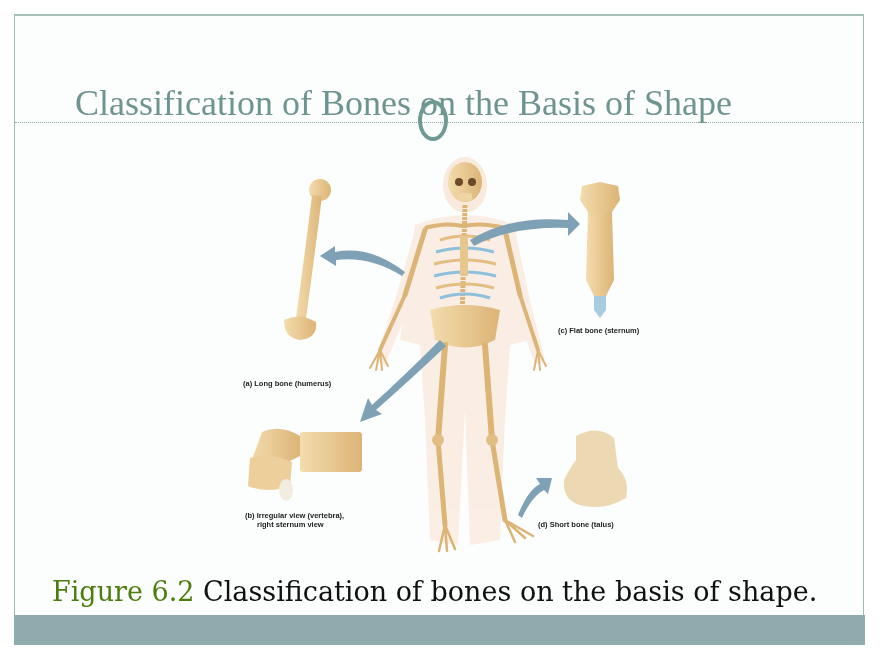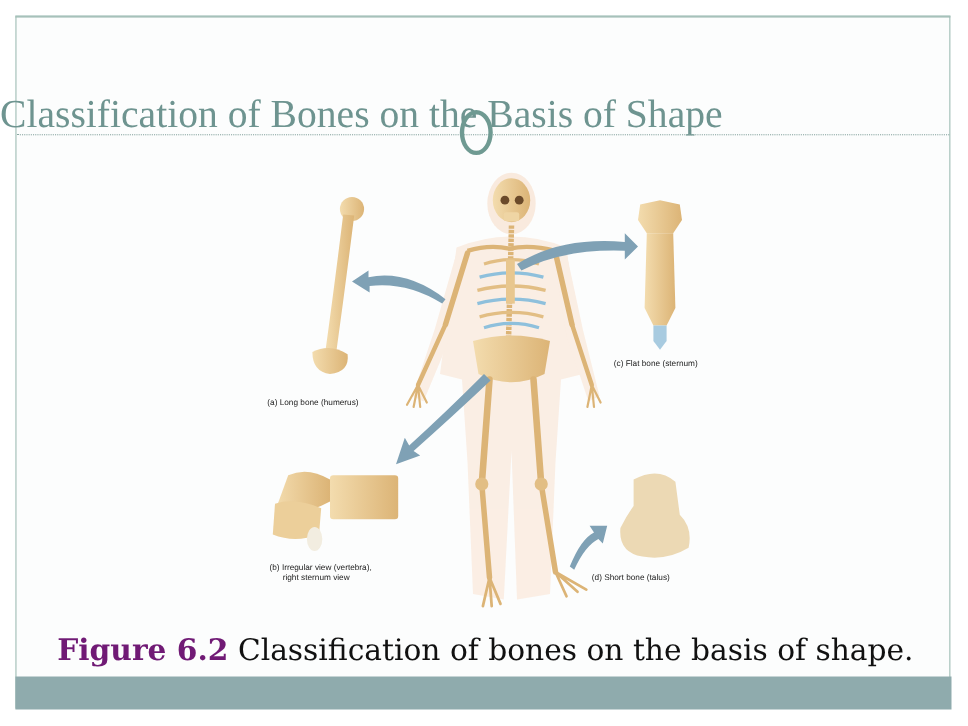--- a/index.html
+++ b/index.html
@@ -7,48 +7,48 @@
     width: 880px; height: 660px; position: relative; overflow: hidden;
     background: #ffffff;
     font-family: "DejaVu Serif", serif;
   }
   .slide-frame {
     position: absolute; left: 14px; top: 14px; width: 850px; height: 630px;
     border-left: 1px solid #9fbcb4; border-right: 1px solid #9fbcb4; border-top: 2px solid #a6c1ba;
     box-sizing: border-box; background: #fcfdfd;
   }
   .title {
-    position: absolute; left: 0; top: 82px; width: 732px; text-align: left;
+    position: absolute; left: 0; top: 82px; width: 732px; text-align: right;
     font-family: "Liberation Serif", serif; font-size: 36px; color: #6e9490;
     letter-spacing: 0px; white-space: nowrap;
   }
   .title-rule {
     position: absolute; left: 15px; top: 122px; width: 848px; height: 0;
     border-top: 1px dotted #8aa7a2;
   }
   .title-ring {
     position: absolute; left: 418px; top: 100px; width: 22px; height: 33px;
     border: 4px solid #6f9a92; border-radius: 50%; background: transparent;
   }
   .illustration {
     position: absolute; left: 230px; top: 150px; width: 440px; height: 410px;
   }
   .bone-label {
-    position: absolute; font-family: "Liberation Sans", sans-serif; font-weight: normal;
+    position: absolute; font-family: "Liberation Sans", sans-serif; font-weight: bold;
     font-size: 7.5px; color: #222; white-space: nowrap; line-height: 9px;
   }
   .caption-bar {
     position: absolute; left: 14px; top: 615px; width: 851px; height: 30px;
     background: #8fabad;
   }
   .caption {
     position: absolute; left: 52px; top: 575px; width: 780px;
     font-family: "DejaVu Serif", serif; font-size: 27px; line-height: 33px; color: #111;
   }
-  .caption .fig-num { color: #701a75; font-weight: bold; }
+  .caption .fig-num { color: #4d7c0f; font-weight: normal; }
 </style>
 </head>
 <body>
 
 <div class="slide-frame"></div>
 
 <div class="title">Classification of Bones on the Basis of Shape</div>
 <div class="title-rule"></div>
 <div class="title-ring"></div>
 
@@ -134,21 +134,21 @@
     </g>
 
     <g fill="#7fa1b5">
       <path d="M405 272 Q370 245 335 252 L335 246 L320 256 L336 266 L336 260 Q370 256 402 276 Z"></path>
       <path d="M470 240 Q510 215 568 220 L568 212 L580 224 L568 236 L568 228 Q512 226 474 246 Z"></path>
       <path d="M440 340 Q405 375 372 405 L368 398 L360 422 L382 414 L376 410 Q410 380 446 346 Z"></path>
       <path d="M518 515 Q528 490 540 484 L536 478 L552 478 L548 494 L544 490 Q532 496 522 518 Z"></path>
     </g>
   </svg>
 
-  <div class="bone-label" style="left:13px; top:211px;">(a) Long bone (humerus)</div>
+  <div class="bone-label" style="left:13px; top:229px;">(a) Long bone (humerus)</div>
   <div class="bone-label" style="left:328px; top:176px;">(c) Flat bone (sternum)</div>
   <div class="bone-label" style="left:15px; top:361px;">(b) Irregular view (vertebra),</div>
   <div class="bone-label" style="left:27px; top:370px;">right sternum view</div>
   <div class="bone-label" style="left:308px; top:370px;">(d) Short bone (talus)</div>
 </div>
 
 <div class="caption-bar"></div>
 <div class="caption"><span class="fig-num">Figure 6.2</span><span> Classification of bones on the basis of shape.</span></div>
 
 </body></html>

